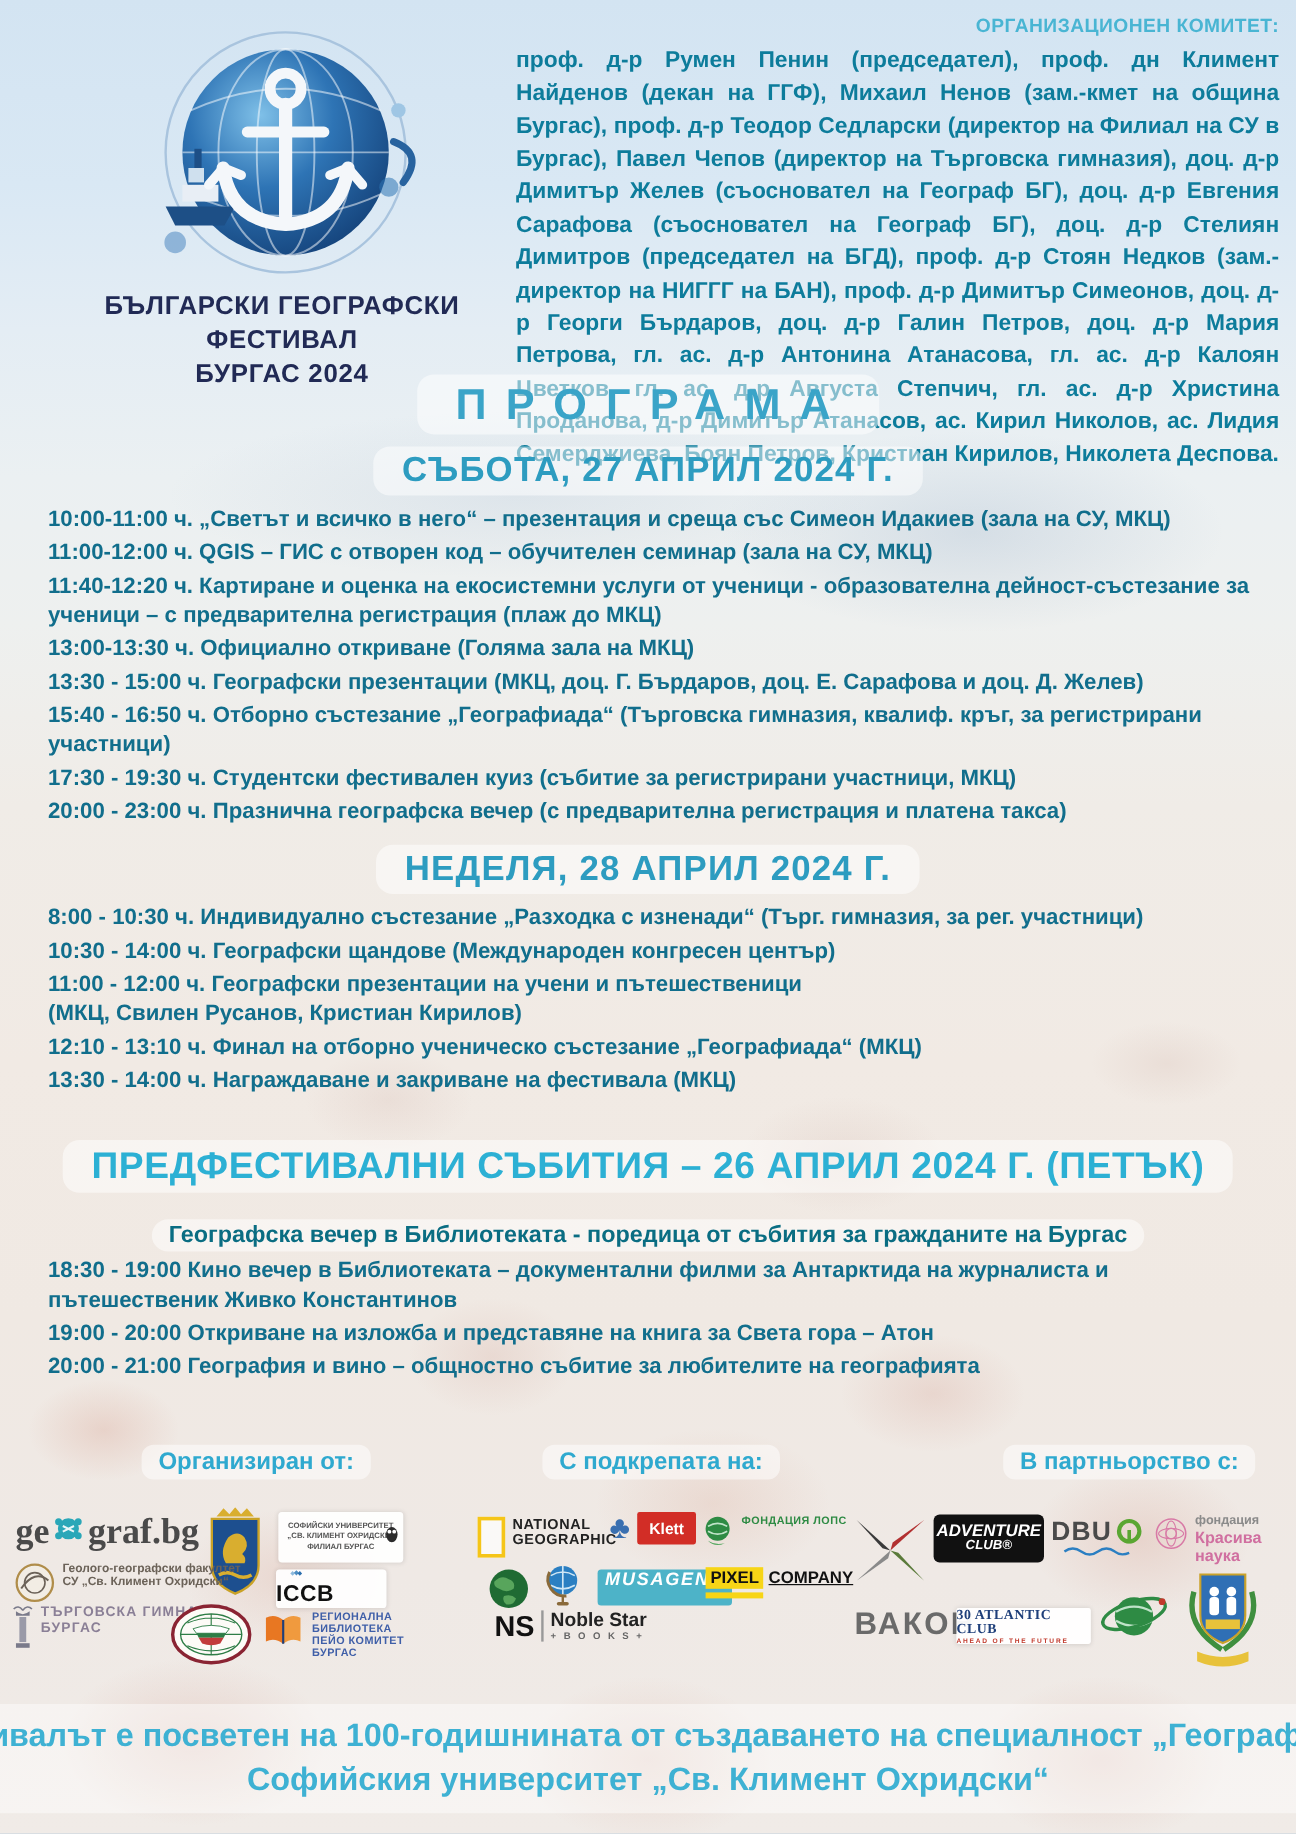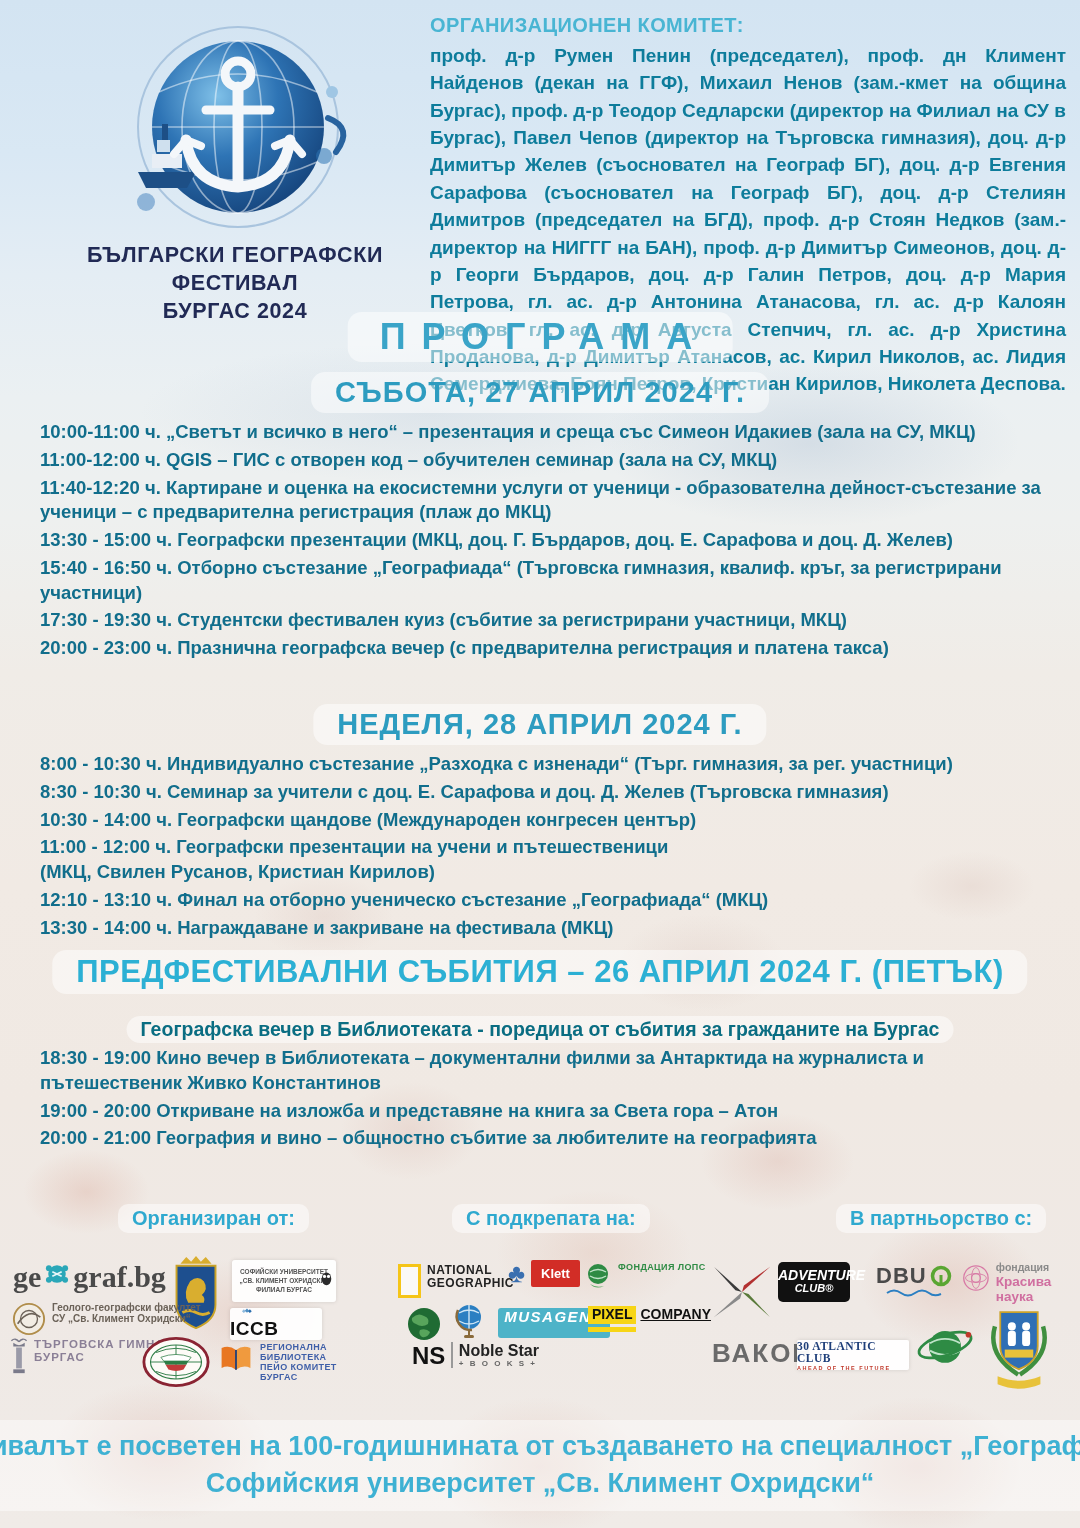--- a/index.html
+++ b/index.html
@@ -21,21 +21,21 @@
     radial-gradient(110px 70px at 72% 76%, rgba(190,105,85,.15), transparent 70%),
     radial-gradient(130px 90px at 88% 84%, rgba(196,110,86,.17), transparent 70%),
     radial-gradient(160px 100px at 15% 95%, rgba(188,100,80,.17), transparent 70%),
     radial-gradient(150px 100px at 50% 96%, rgba(196,112,88,.15), transparent 70%),
     radial-gradient(150px 100px at 85% 96%, rgba(188,104,84,.16), transparent 70%);}
   
   .brand{position:absolute;left:40px;top:22px;width:390px;text-align:center;}
   .brand svg{display:block;margin:0 auto;}
   .brand-title{margin-top:2px;font-size:21.5px;font-weight:800;color:#212a55;line-height:1.3;letter-spacing:.6px;}
   .committee{position:absolute;left:430px;top:14px;width:636px;}
-  .committee h2{margin:0 0 5px;text-align:left;font-size:20px;color:#49b5d3;font-weight:800;letter-spacing:.4px;}
+  .committee h2{margin:0 0 5px;text-align:right;font-size:16px;color:#49b5d3;font-weight:800;letter-spacing:.4px;}
   .committee p{margin:0;font-size:19px;font-weight:700;color:#0d7c9b;line-height:1.44;text-align:justify;}
   
   .h-chip{position:absolute;left:50%;transform:translateX(-50%);background:rgba(255,255,255,.5);
     border-radius:14px;padding:4px 24px;white-space:nowrap;font-weight:800;}
   .h-program{top:312px;font-size:36px;color:#3aa4c8;letter-spacing:16px;text-indent:8px;}
   .h-sat{top:372px;font-size:29px;color:#2d9cc0;letter-spacing:1px;}
   .h-sun{top:704px;font-size:29px;color:#2d9cc0;letter-spacing:1px;}
   .h-pre{top:950px;font-size:31px;color:#2cb0d4;letter-spacing:.5px;}
   .h-presub{top:1016px;font-size:19.5px;color:#0a6d82;padding:2px 14px;}
   
@@ -66,21 +66,21 @@
   .musagena{width:112px;height:30px;background:#4db3c8;border-radius:3px;justify-content:center;
     color:#fff;font-weight:800;font-style:italic;font-size:15px;letter-spacing:1.5px;}
   .pixel-row{display:flex;gap:4px;align-items:center;}
   .pixel-y{background:#f7d516;color:#111;font-weight:900;font-size:14px;padding:1px 4px;}
   .pixel-b{color:#111;font-weight:900;font-size:14px;text-decoration:underline;}
   .pixel-bar{width:48px;height:5px;background:#f7d516;margin-top:3px;}
   .ns{font-size:24px;font-weight:900;color:#111;}
   .ns-div{width:1.5px;height:26px;background:#999;}
   .noble-name{font-size:16px;font-weight:800;color:#222;}
   .noble-sub{font-size:8px;font-weight:700;color:#666;letter-spacing:2px;}
-  .adv-box{width:72px;height:40px;background:#111;border-radius:5px;flex-direction:column;justify-content:center;
+  .adv-box{width:92px;height:40px;background:#111;border-radius:5px;flex-direction:column;justify-content:center;
     color:#fff;font-weight:900;font-style:italic;text-align:center;gap:0;}
   .adv-1{font-size:14px;line-height:1;}
   .adv-2{font-size:11px;line-height:1.2;}
   .dbu-text{font-size:22px;font-weight:800;color:#4a4a4a;letter-spacing:1px;}
   .krasiva-1{font-size:10.5px;font-weight:600;color:#8a8a8a;}
   .krasiva-2{font-size:13.5px;font-weight:800;color:#d06fa0;}
   .vakon{font-size:26px;font-weight:900;color:#6a6a6a;letter-spacing:2px;position:relative;}
   .atl-box{width:112px;height:30px;background:rgba(255,255,255,.95);border-radius:2px;box-shadow:0 0 4px rgba(0,0,0,.12);
     flex-direction:column;justify-content:center;gap:1px;}
   .atl-1{font-family:"Liberation Serif",serif;font-size:11.5px;font-weight:700;color:#1f3f7a;letter-spacing:.5px;}
@@ -144,31 +144,31 @@
     <p>проф. д-р Румен Пенин (председател), проф. дн Климент Найденов (декан на ГГФ), Михаил Ненов (зам.-кмет на община Бургас), проф. д-р Теодор Седларски (директор на Филиал на СУ в Бургас), Павел Чепов (директор на Търговска гимназия), доц. д-р Димитър Желев (съосновател на Географ БГ), доц. д-р Евгения Сарафова (съосновател на Географ БГ), доц. д-р Стелиян Димитров (председател на БГД), проф. д-р Стоян Недков (зам.-директор на НИГГГ на БАН), проф. д-р Димитър Симеонов, доц. д-р Георги Бърдаров, доц. д-р Галин Петров, доц. д-р Мария Петрова, гл. ас. д-р Антонина Атанасова, гл. ас. д-р Калоян Цветков, гл. ас. д-р Августа Степчич, гл. ас. д-р Христина Проданова, д-р Димитър Атанасов, ас. Кирил Николов, ас. Лидия Семерджиева, Боян Петров, Кристиан Кирилов, Николета Деспова.</p>
   </div>
 
   <div class="h-chip h-program">ПРОГРАМА</div>
   <div class="h-chip h-sat">СЪБОТА, 27 АПРИЛ 2024 Г.</div>
   <ul class="schedule sched-sat">
 
       <li class="schedule-item">10:00-11:00 ч. „Светът и всичко в него“ – презентация и среща със Симеон Идакиев (зала на СУ, МКЦ)</li>
       <li class="schedule-item">11:00-12:00 ч. QGIS – ГИС с отворен код – обучителен семинар (зала на СУ, МКЦ)</li>
       <li class="schedule-item">11:40-12:20 ч. Картиране и оценка на екосистемни услуги от ученици - образователна дейност-състезание за ученици – с предварителна регистрация (плаж до МКЦ)</li>
+      <li class="schedule-item">13:00-13:30 ч. Официално откриване (Голяма зала на МКЦ)</li>
       <li class="schedule-item">13:30 - 15:00 ч. Географски презентации (МКЦ, доц. Г. Бърдаров, доц. Е. Сарафова и доц. Д. Желев)</li>
       <li class="schedule-item">15:40 - 16:50 ч. Отборно състезание „Географиада“ (Търговска гимназия, квалиф. кръг, за регистрирани участници)</li>
       <li class="schedule-item">17:30 - 19:30 ч. Студентски фестивален куиз (събитие за регистрирани участници, МКЦ)</li>
       <li class="schedule-item">20:00 - 23:00 ч. Празнична географска вечер (с предварителна регистрация и платена такса)</li>
     </ul>
 
   <div class="h-chip h-sun">НЕДЕЛЯ, 28 АПРИЛ 2024 Г.</div>
   <ul class="schedule sched-sun">
 
   <li class="schedule-item">8:00 - 10:30 ч. Индивидуално състезание „Разходка с изненади“ (Търг. гимназия, за рег. участници)</li>
-      <li class="schedule-item">8:30 - 10:30 ч. Семинар за учители с доц. Е. Сарафова и доц. Д. Желев (Търговска гимназия)</li>
       <li class="schedule-item">10:30 - 14:00 ч. Географски щандове (Международен конгресен център)</li>
       <li class="schedule-item">11:00 - 12:00 ч. Географски презентации на учени и пътешественици
 (МКЦ, Свилен Русанов, Кристиан Кирилов)</li>
       <li class="schedule-item">12:10 - 13:10 ч. Финал на отборно ученическо състезание „Географиада“ (МКЦ)</li>
       <li class="schedule-item">13:30 - 14:00 ч. Награждаване и закриване на фестивала (МКЦ)</li>
     </ul>
 
   <div class="h-chip h-pre">ПРЕДФЕСТИВАЛНИ СЪБИТИЯ – 26 АПРИЛ 2024 Г. (ПЕТЪК)</div>
   <div class="h-chip h-presub">Географска вечер в Библиотеката - поредица от събития за гражданите на Бургас</div>
   <ul class="schedule sched-pre">

